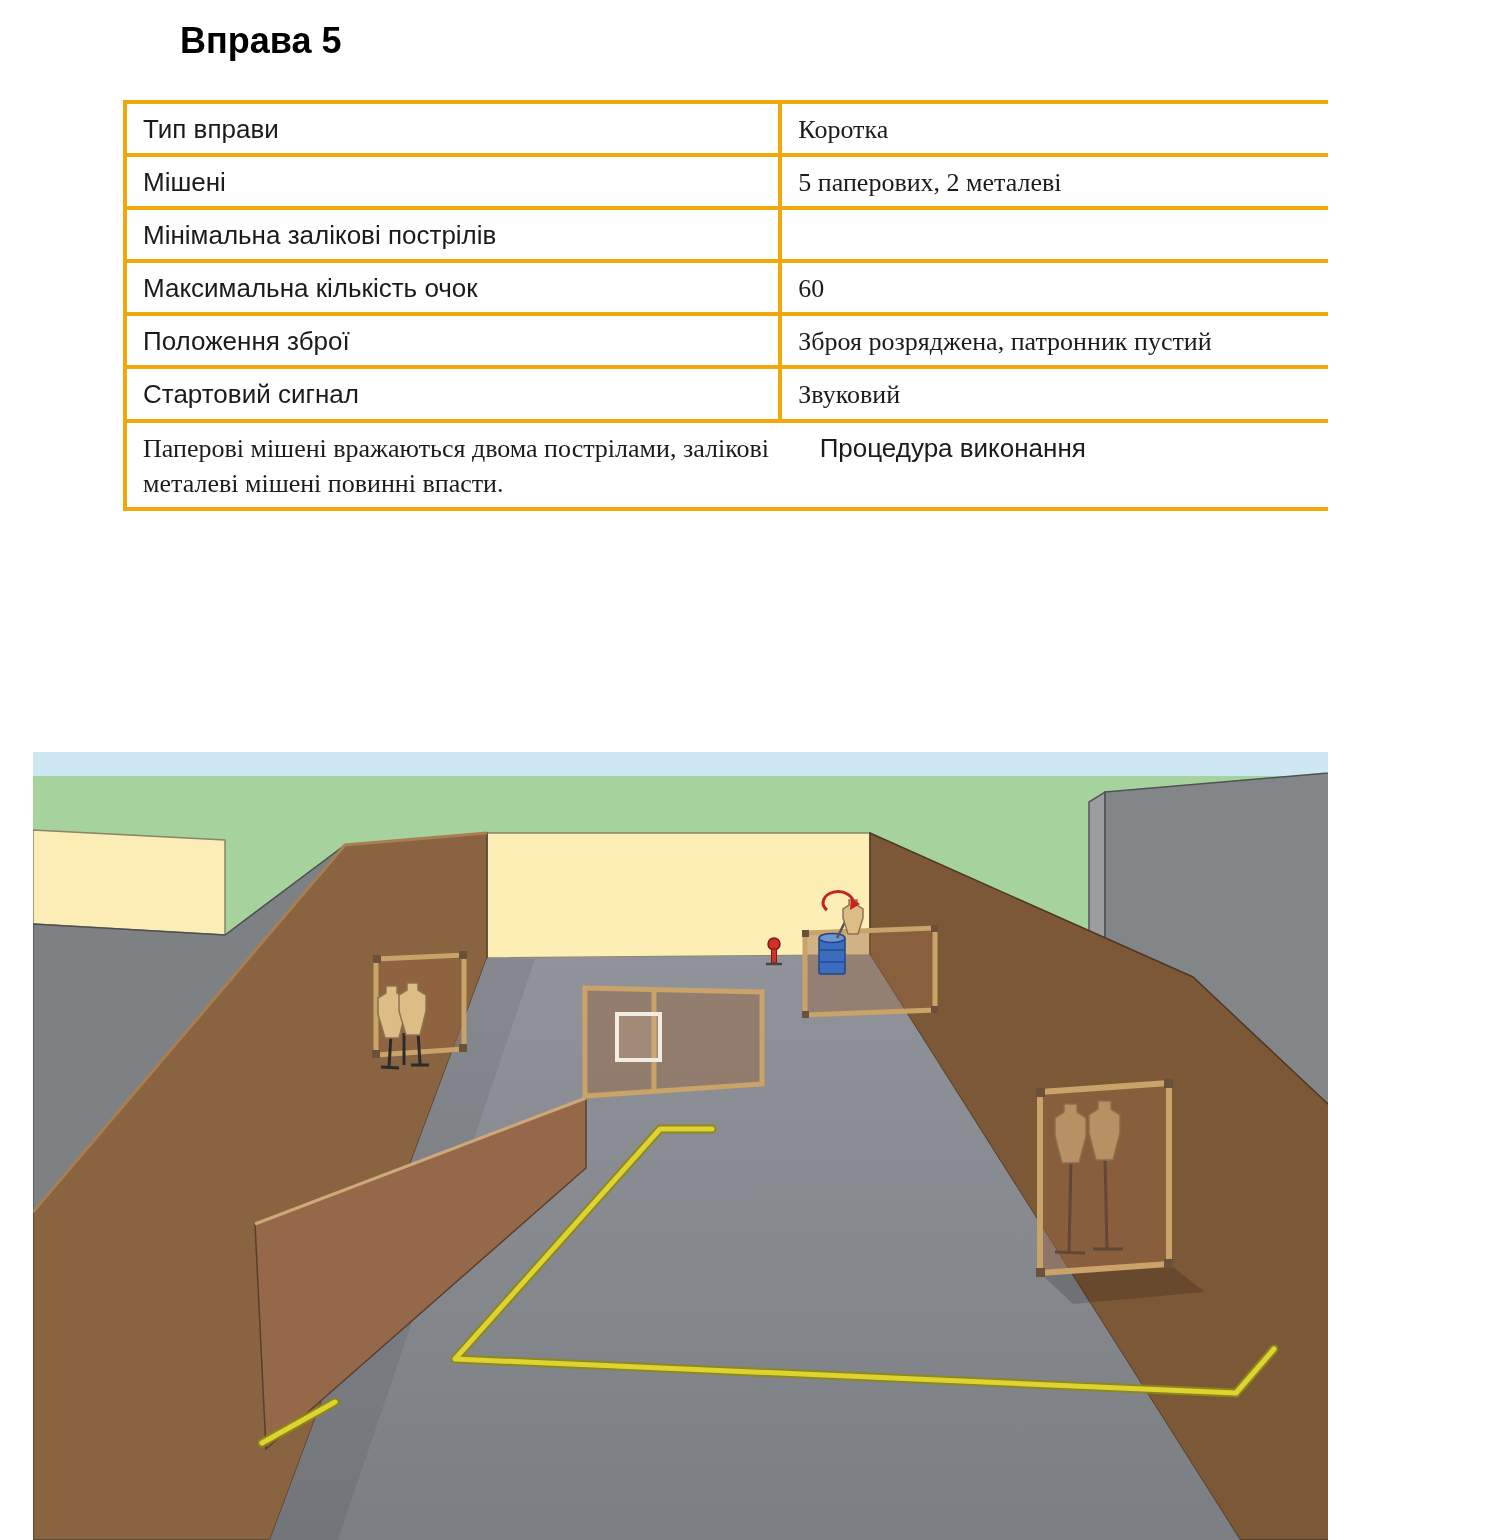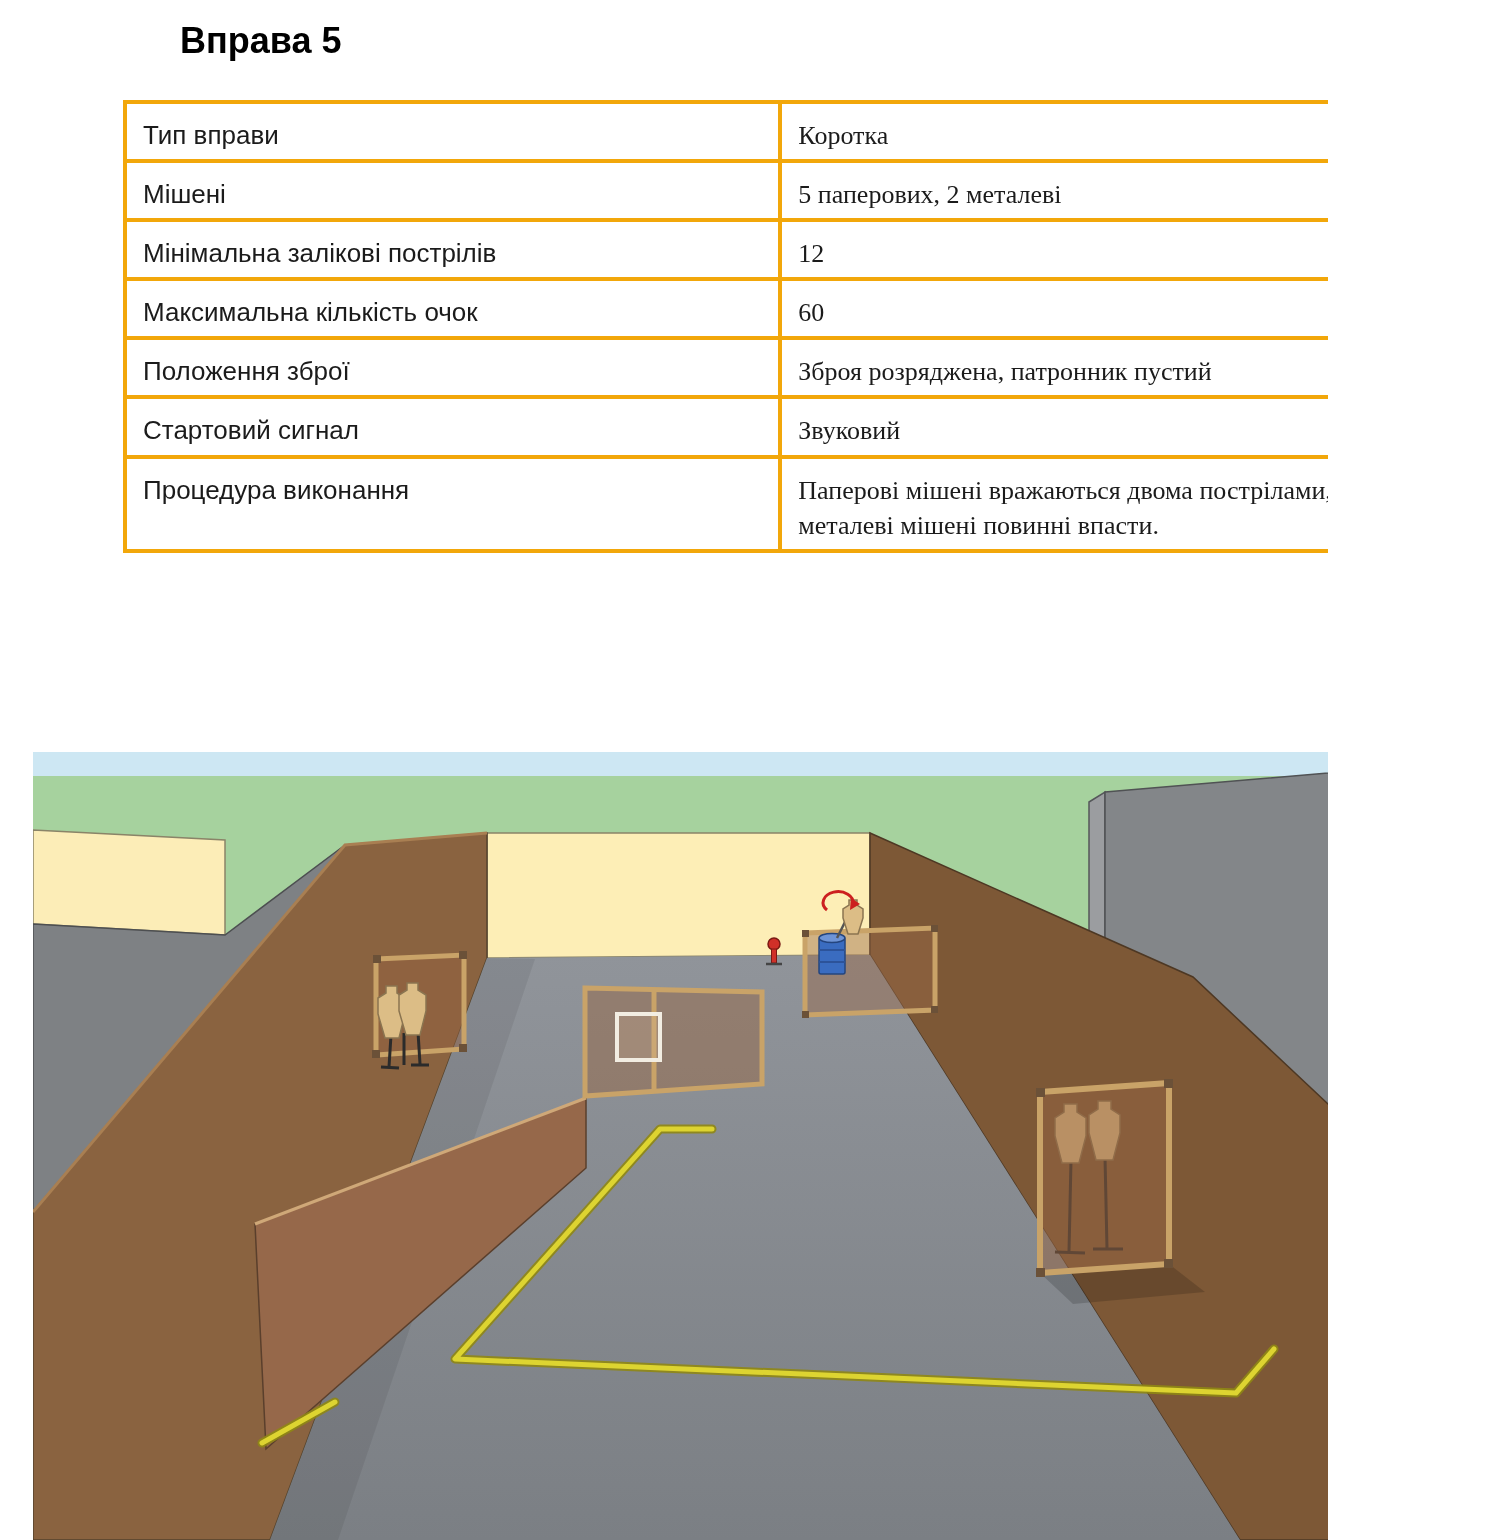--- a/index.html
+++ b/index.html
@@ -5,21 +5,21 @@
   html,body{margin:0;padding:0;background:#ffffff;}
   body{font-family:"Liberation Sans", sans-serif; color:#1b1b1b;}
   #page{position:relative;width:1328px;height:1540px;background:#ffffff;overflow:hidden;}
 
   #title{position:absolute;left:180px;top:20px;margin:0;font-size:36px;font-weight:700;color:#000;}
 
   #spec-table{position:absolute;left:123px;top:100px;width:1340px;
     border:4px solid var(--accent,#F2A70A);box-sizing:border-box;background:#fff;}
   .tr{display:flex;border-top:4px solid var(--accent,#F2A70A);}
   .tr:first-child{border-top:none;}
-  .td{font-size:26px;line-height:1.35;padding:14px 16px 6px 16px;box-sizing:border-box;}
+  .td{font-size:26px;line-height:1.35;padding:8px 16px 6px 16px;box-sizing:border-box;}
   .td.label{width:49.2%;border-right:4px solid var(--accent,#F2A70A);}
   .td.value{flex:1;font-family:Liberation Serif, serif;}
 
   #scene{position:absolute;left:33px;top:752px;width:1450px;height:788px;}
   svg{display:block;}
 </style>
 </head>
 <body>
 
 <div id="page">
@@ -30,37 +30,36 @@
     <div class="tr">
       <div class="td label">Тип вправи</div>
       <div class="td value">Коротка</div>
     </div>
     <div class="tr">
       <div class="td label">Мішені</div>
       <div class="td value">5 паперових, 2 металеві</div>
     </div>
     <div class="tr">
       <div class="td label">Мінімальна залікові пострілів</div>
-      <div class="td value">12</div>
     </div>
     <div class="tr">
       <div class="td label">Максимальна кількість очок</div>
       <div class="td value">60</div>
     </div>
     <div class="tr">
       <div class="td label">Положення  зброї</div>
       <div class="td value">Зброя розряджена, патронник пустий</div>
     </div>
     <div class="tr">
       <div class="td label">Стартовий сигнал</div>
       <div class="td value">Звуковий</div>
     </div>
     <div class="tr">
+      <div class="td value">Паперові мішені вражаються двома пострілами, залікові металеві мішені повинні впасти.</div>
       <div class="td label">Процедура виконання</div>
-      <div class="td value">Паперові мішені вражаються двома пострілами, залікові металеві мішені повинні впасти.</div>
     </div>
   </div>
 
   <div id="scene">
     <svg viewBox="0 0 1450 788" width="1450" height="788">
       <defs>
         <linearGradient id="floorGrad" x1="0" y1="0" x2="0" y2="1">
           <stop offset="0" stop-color="#90949a"></stop>
           <stop offset="1" stop-color="#7b7f84"></stop>
         </linearGradient>

